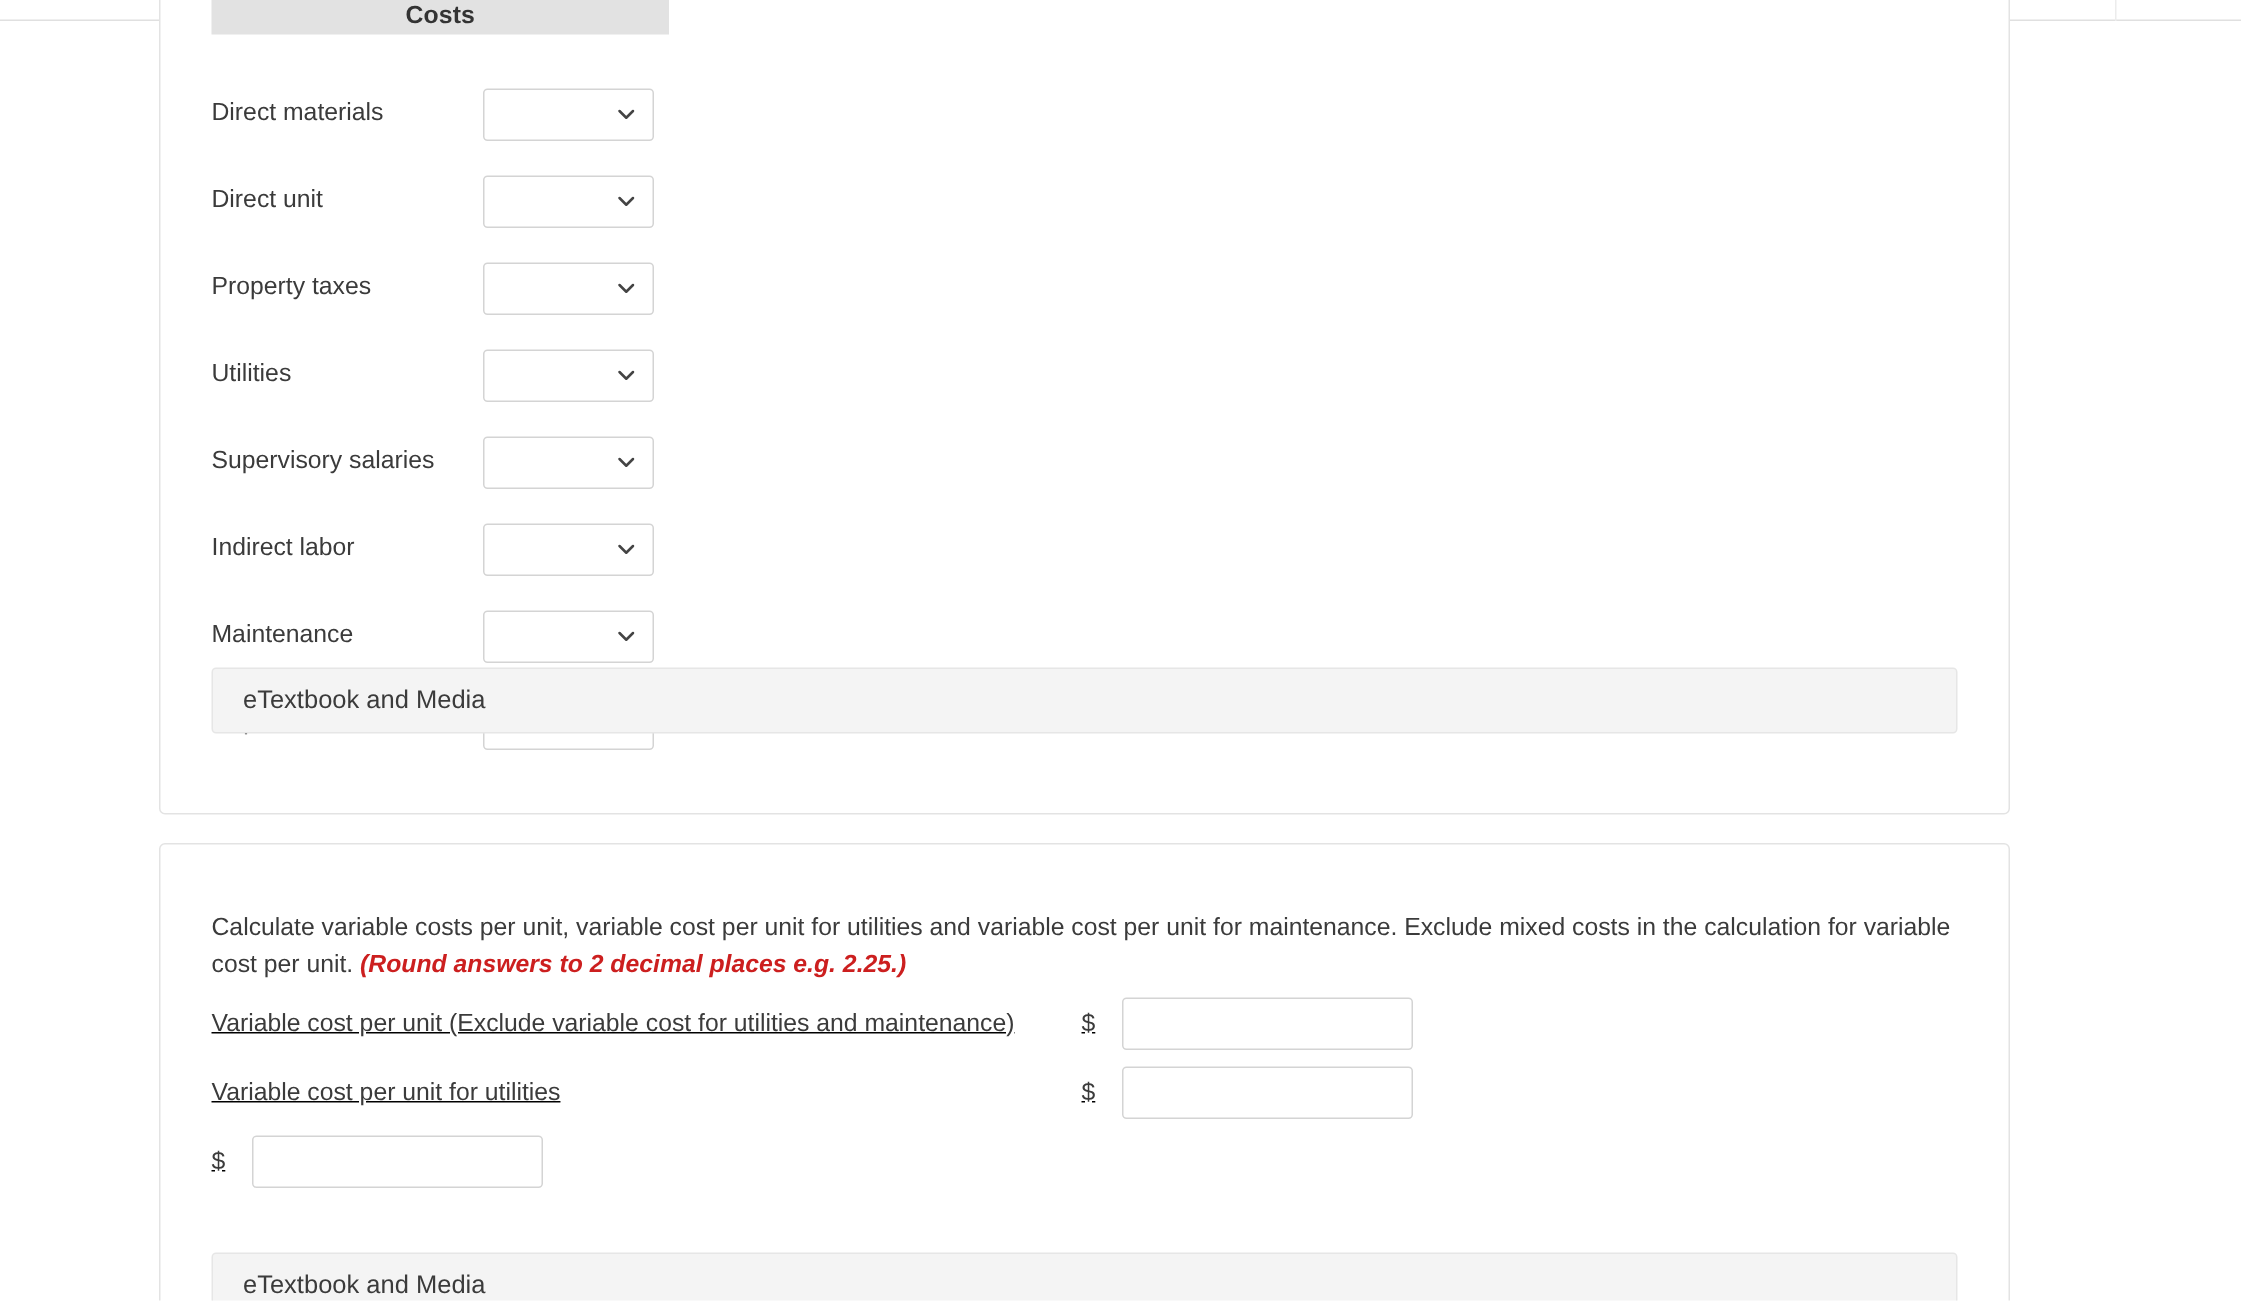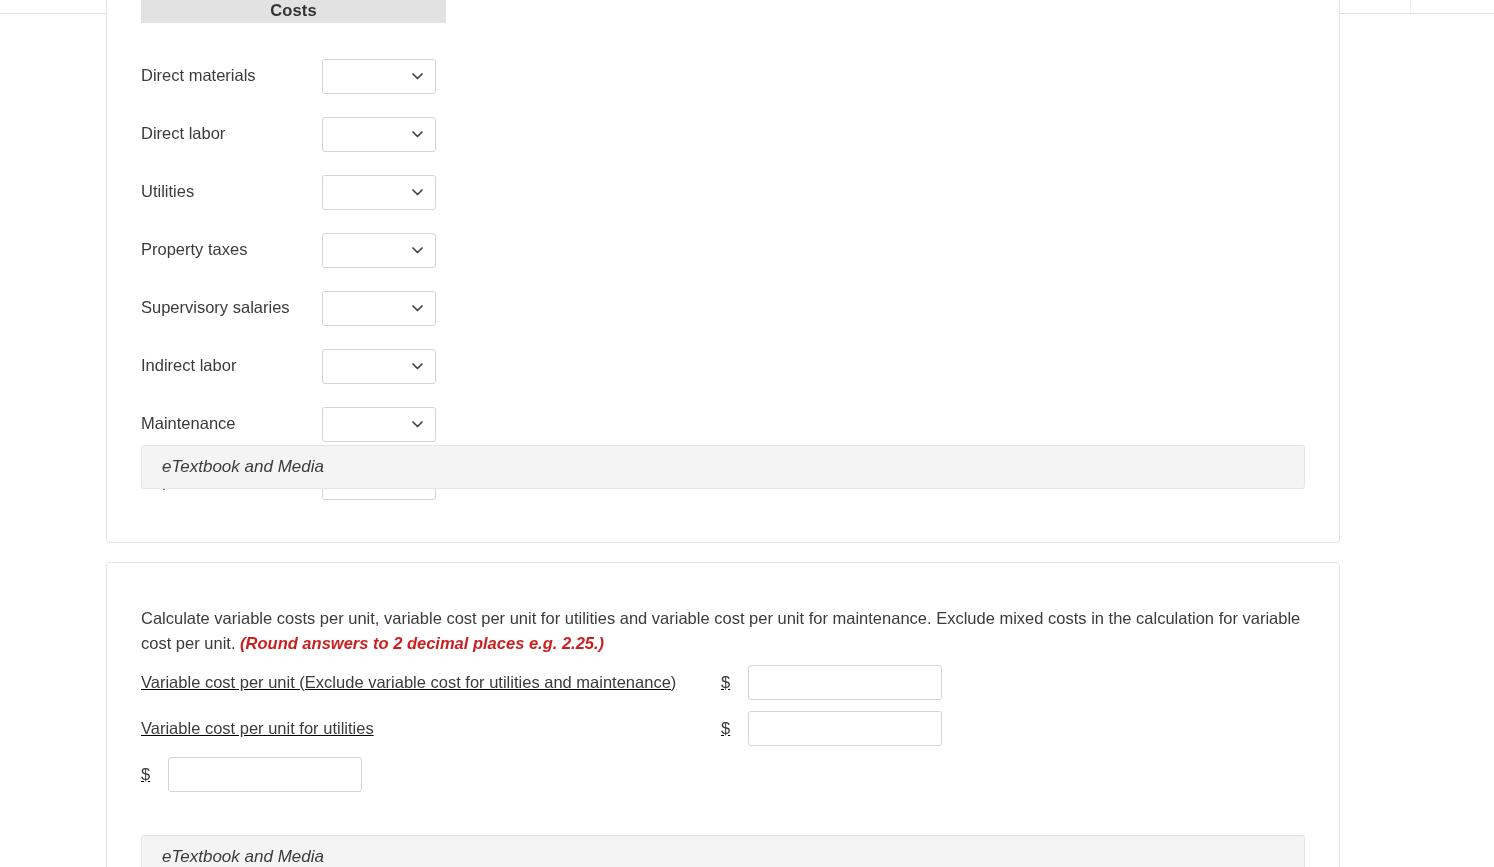--- a/index.html
+++ b/index.html
@@ -121,21 +121,20 @@
     position: absolute;
     left: 34px;
     width: 1164px;
     height: 44px;
     background: #f4f4f4;
     border: 1px solid #e6e6e6;
     border-radius: 3px;
     display: flex;
     align-items: center;
     cursor: pointer;
-    font-style: italic;
   }
   .etext-bar .etext-label {
     margin-left: 20px;
     font-size: 17px;
     color: #3b3b3b;
   }
   .etext-a { top: 604px; }
   .etext-b { top: 272px; }
 
   
@@ -214,43 +213,43 @@
         <div class="cost-select">
           <span class="chev">
             <svg width="13" height="13" viewBox="0 0 13 13">
                 <path d="M2 4.5 L6.5 9 L11 4.5" fill="none" stroke="#444" stroke-width="1.7" stroke-linecap="round" stroke-linejoin="round"></path>
               </svg>
           </span>
         </div>
       </div>
 
       <div class="cost-row">
-        <span class="cost-label">Direct labor</span>
+        <span class="cost-label">Direct unit</span>
+        <div class="cost-select">
+          <span class="chev">
+            <svg width="13" height="13" viewBox="0 0 13 13">
+                <path d="M2 4.5 L6.5 9 L11 4.5" fill="none" stroke="#444" stroke-width="1.7" stroke-linecap="round" stroke-linejoin="round"></path>
+              </svg>
+          </span>
+        </div>
+      </div>
+
+      <div class="cost-row">
+        <span class="cost-label">Property taxes</span>
         <div class="cost-select">
           <span class="chev">
             <svg width="13" height="13" viewBox="0 0 13 13">
                 <path d="M2 4.5 L6.5 9 L11 4.5" fill="none" stroke="#444" stroke-width="1.7" stroke-linecap="round" stroke-linejoin="round"></path>
               </svg>
           </span>
         </div>
       </div>
 
       <div class="cost-row">
         <span class="cost-label">Utilities</span>
-        <div class="cost-select">
-          <span class="chev">
-            <svg width="13" height="13" viewBox="0 0 13 13">
-                <path d="M2 4.5 L6.5 9 L11 4.5" fill="none" stroke="#444" stroke-width="1.7" stroke-linecap="round" stroke-linejoin="round"></path>
-              </svg>
-          </span>
-        </div>
-      </div>
-
-      <div class="cost-row">
-        <span class="cost-label">Property taxes</span>
         <div class="cost-select">
           <span class="chev">
             <svg width="13" height="13" viewBox="0 0 13 13">
                 <path d="M2 4.5 L6.5 9 L11 4.5" fill="none" stroke="#444" stroke-width="1.7" stroke-linecap="round" stroke-linejoin="round"></path>
               </svg>
           </span>
         </div>
       </div>
 
       <div class="cost-row">

